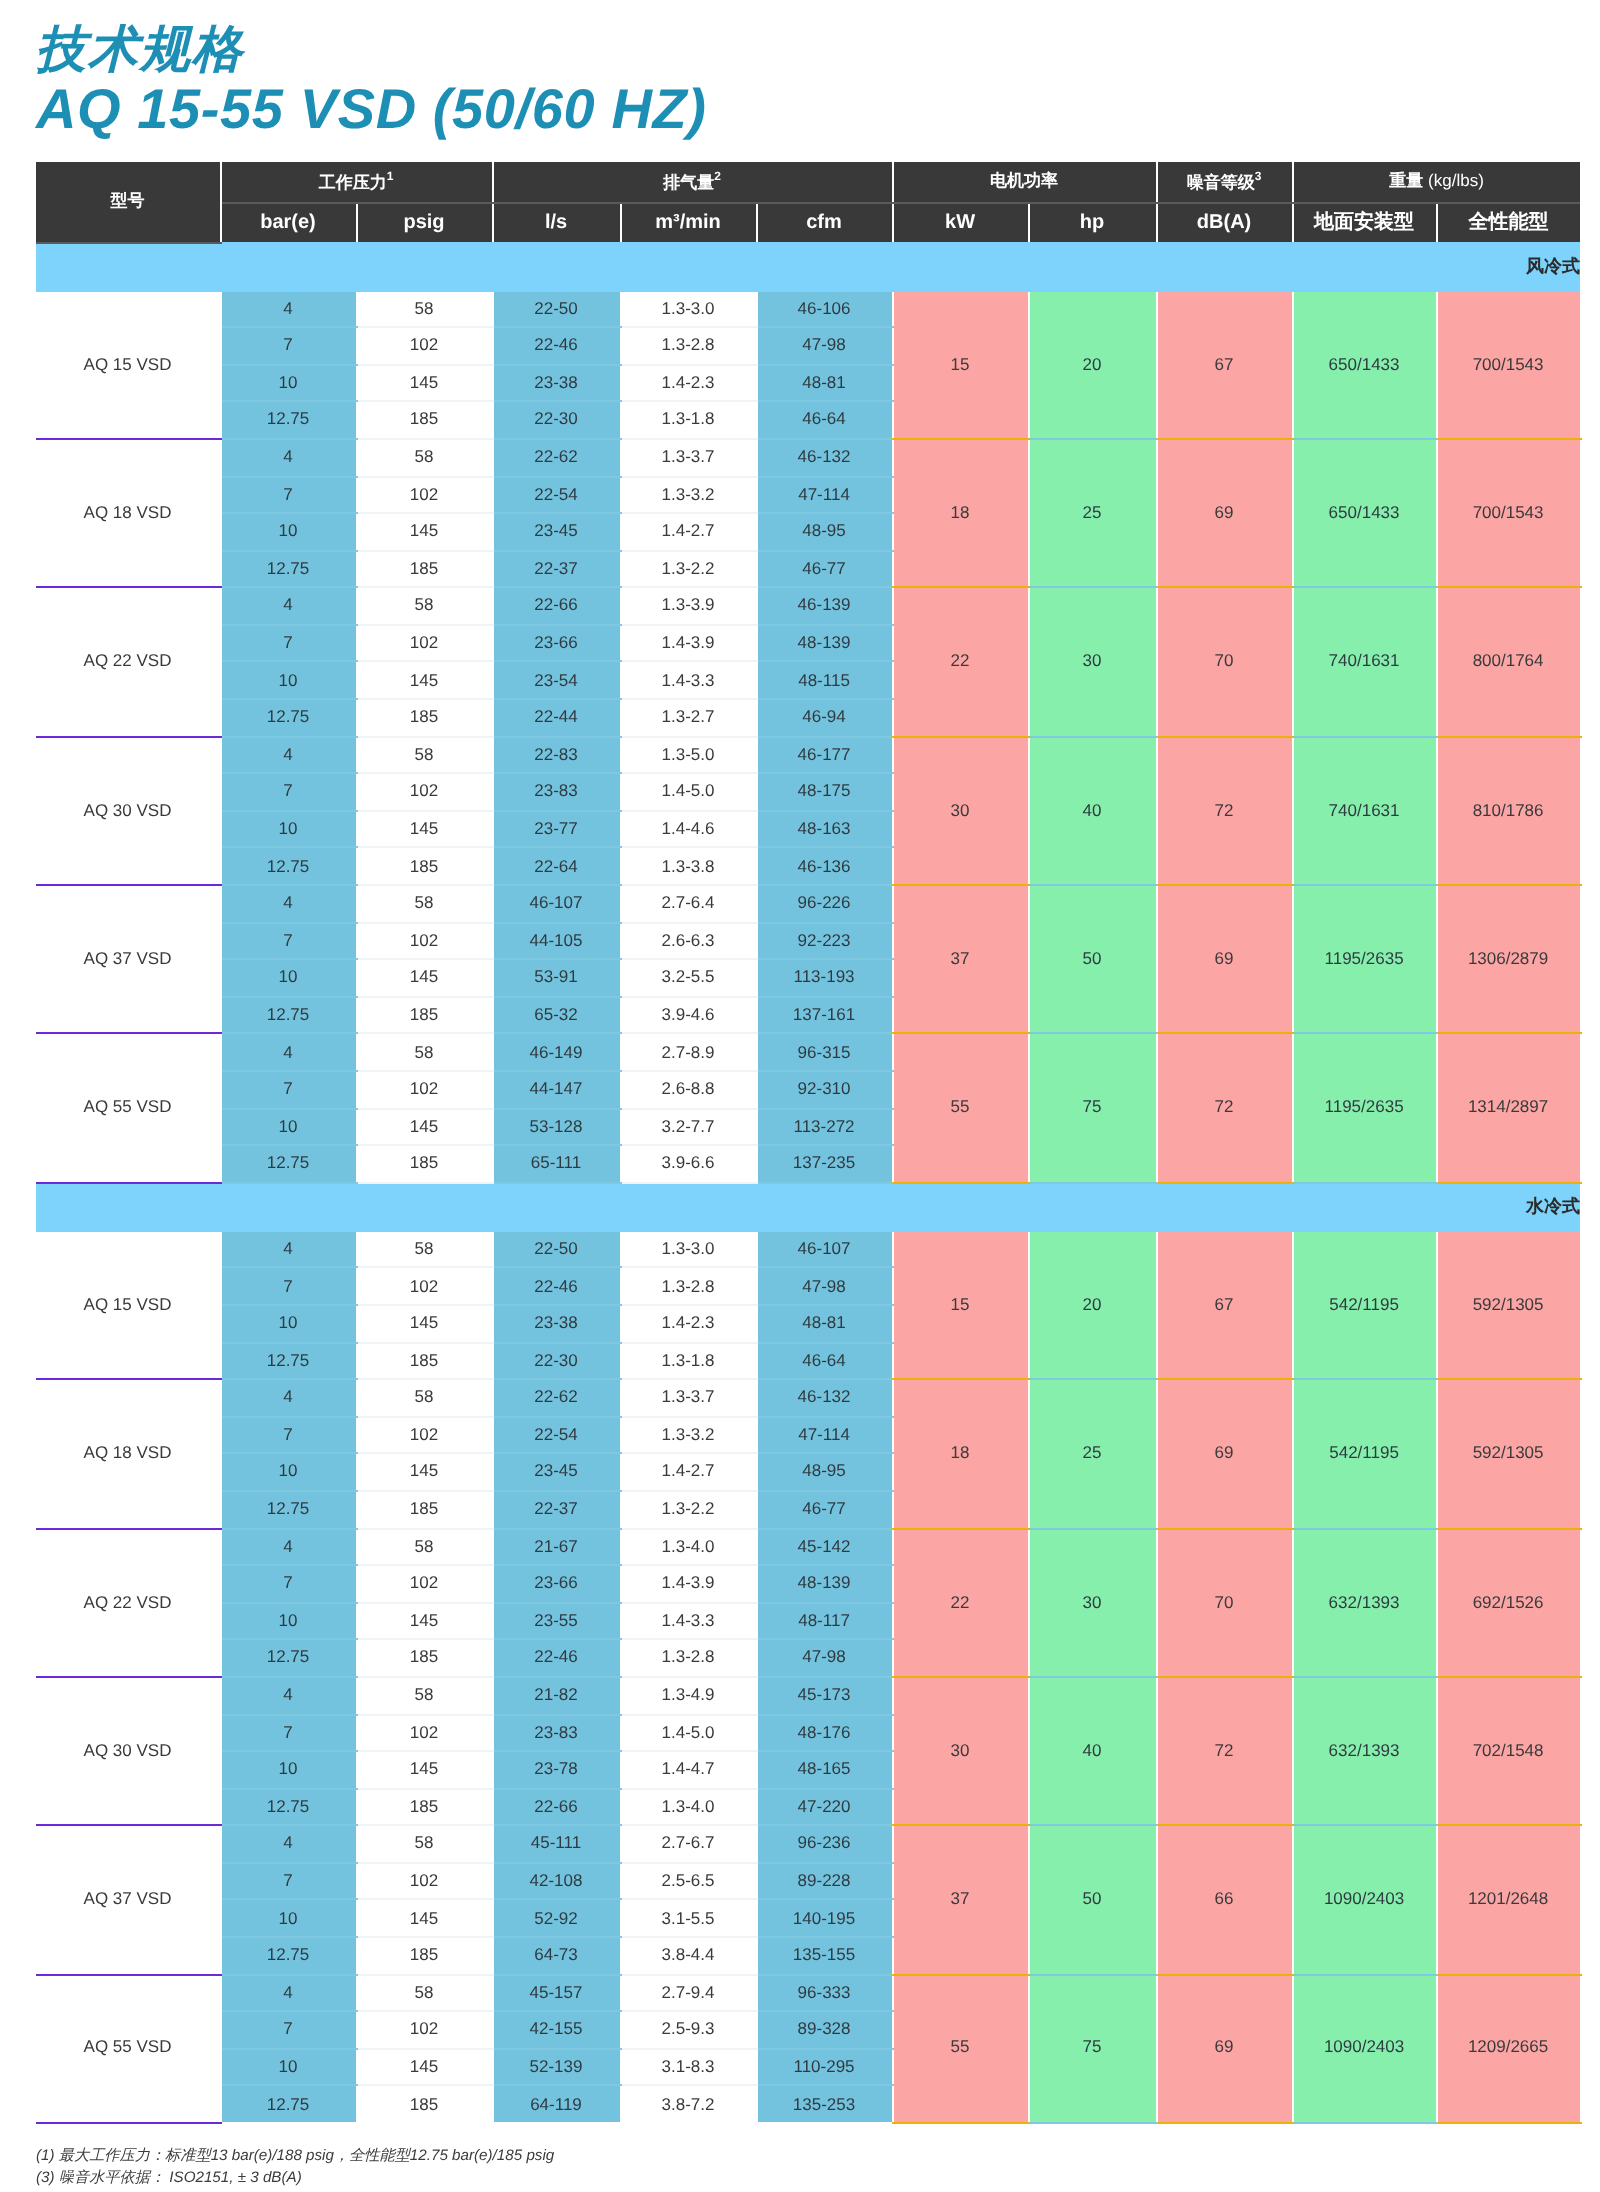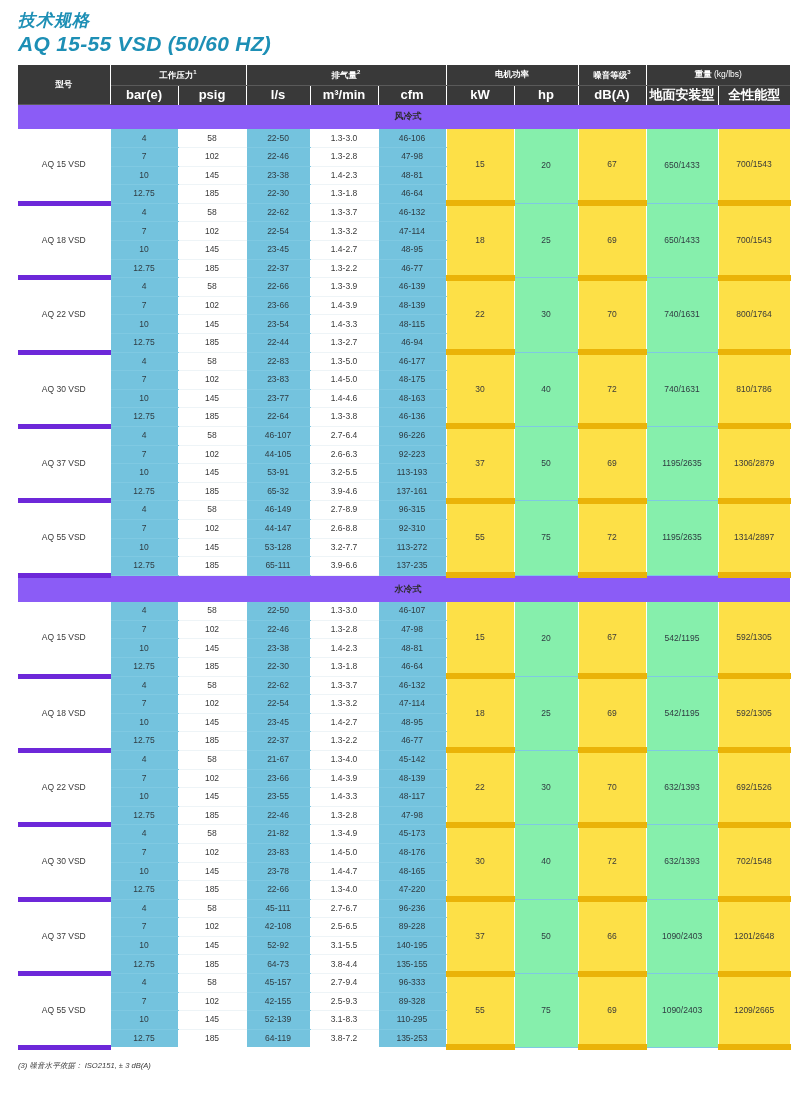--- a/index.html
+++ b/index.html
@@ -7,25 +7,25 @@
     width:800px;
     background:#ffffff;
     font-family:"Liberation Sans","DejaVu Sans",sans-serif;
     -webkit-font-smoothing:antialiased;
   }
   .page{width:800px;min-height:1096px;box-sizing:border-box;position:relative;}
 
   
   .title-block{padding:12px 0 6px 18px;}
   .title-cn{
-    color:#1d8fb5;font-size:17px;font-weight:bold;font-style:italic;
+    color:#1d8fb5;font-size:25px;font-weight:bold;font-style:italic;
     letter-spacing:1px;line-height:1.05;margin:0 0 2px 0;
   }
   .title-en{
-    color:#1d8fb5;font-size:21px;font-weight:bold;font-style:italic;
+    color:#1d8fb5;font-size:28px;font-weight:bold;font-style:italic;
     letter-spacing:0.3px;line-height:1.1;margin:0;
   }
 
   
   table.spec{
     border-collapse:collapse;
     width:764px;
     margin:4px 0 0 18px;
     table-layout:fixed;
     font-size:8.5px;
@@ -37,45 +37,45 @@
     line-height:1.1;
   }
 
   
   thead th{
     background:#393939;color:#ffffff;font-weight:bold;font-size:8.5px;
     border-right:1px solid #5a5a5a;border-bottom:1px solid #5a5a5a;
     height:20px;
   }
   thead th.last{border-right:none;}
-  thead th.sub{height:19px;border-bottom:none;font-size:13px;}
+  thead th.sub{height:19px;border-bottom:none;font-size:10px;}
   thead th sup{font-size:6px;vertical-align:super;}
   thead th .lbs{font-weight:normal;margin-top:40px;}
 
   
   tr.section td{
-    background:#8b5cf6;color:#2b2b2b;font-weight:bold;font-size:9px;
-    text-align:center;padding:4px 0 4px 8px;height:16px;border-right:none;margin-left:12px;
+    background:#7dd3fc;color:#2b2b2b;font-weight:bold;font-size:9px;
+    text-align:right;padding:4px 0 4px 8px;height:16px;border-right:none;margin-left:12px;
   }
 
   
   tr.data td{height:17.6px;font-size:8.5px;}
   td.model{
     background:#ffffff;color:#3a3a3a;font-size:9px;
-    border-right:1px solid #ffffff;border-bottom:5px solid #6d28d9;
+    border-right:1px solid #ffffff;border-bottom:1px solid #6d28d9;
   }
   td.hl{background:#74c3de;color:#2f3b41;}
   td.pl{background:#ffffff;color:#3a3a3a;}
   tr.data td.pl{border-bottom:1px solid #eef4f7;}
   tr.data td.hl{border-bottom:1px solid #7fc9e2;}
   tr.data:last-child td{border-bottom:none;}
 
   td.span{
-    background:#fde047;color:#3a3a3a;font-size:9px;
-    border-bottom:6px solid #eab308;
+    background:#fca5a5;color:#3a3a3a;font-size:9px;
+    border-bottom:1px solid #eab308;
   }
   td.span.hl{background:#86efac;color:#2f3b41;border-bottom:1px solid #7fc9e2;}
   td.last{border-right:none;}
 
   
   .notes{
     margin:10px 0 0 18px;font-size:7.6px;font-style:italic;color:#3c3c3c;
     line-height:1.55;
   }
 </style>
@@ -537,17 +537,18 @@
           <td class="hl">12.75</td>
           <td class="pl">185</td>
           <td class="hl">64-119</td>
           <td class="pl">3.8-7.2</td>
           <td class="hl">135-253</td>
         </tr>
       </tbody>
   </table>
 
   <div class="notes">
+    <div>(1) 最大工作压力：标准型13 bar(e)/188 psig，全性能型12.75 bar(e)/185 psig</div>
     <div>(3) 噪音水平依据： ISO2151, ± 3 dB(A)</div>
 
   </div>
 
 </div>
 
 </body></html>

